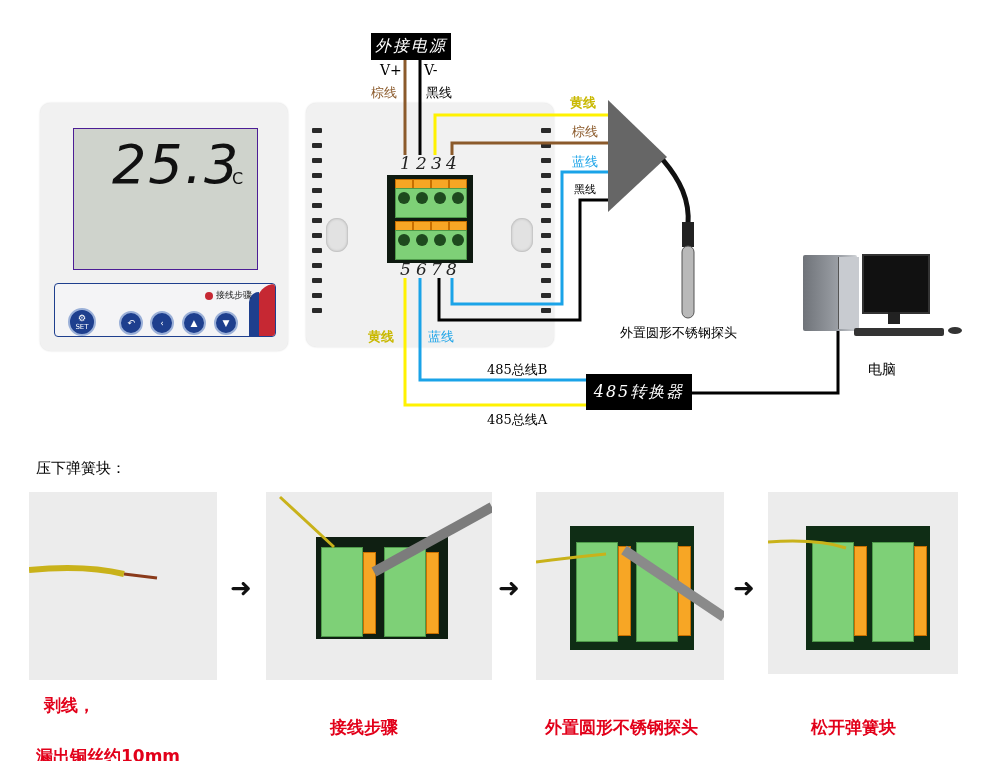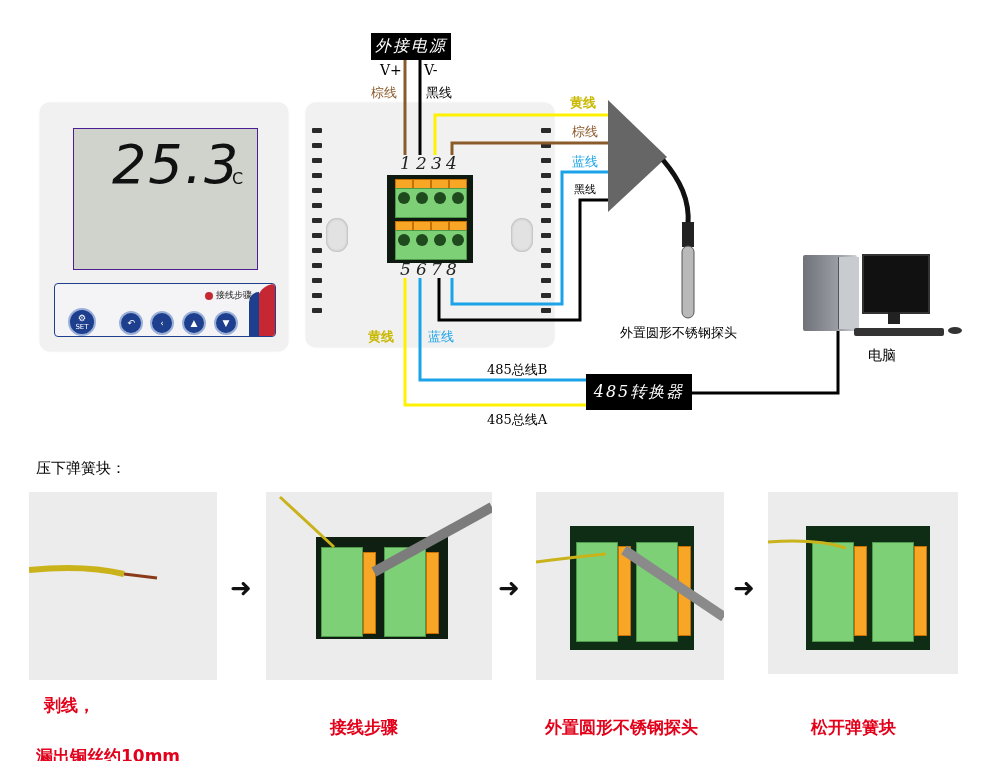--- a/index.html
+++ b/index.html
@@ -158,21 +158,21 @@
 <div class="abs blackbox serif" style="left:586px;top:374px;width:106px;height:36px;font-size:16px;">485转换器</div>
 
 <div class="abs" style="left:800px;top:250px;width:170px;height:90px;">
   <div class="abs" style="left:3px;top:5px;width:54px;height:76px;background:linear-gradient(90deg,#6f7379,#9ea2a8 70%,#cfd2d6);border-radius:2px;"></div>
   <div class="abs" style="left:38px;top:7px;width:20px;height:72px;background:#c8cbd0;border-left:1px solid #555;"></div>
   <div class="abs" style="left:62px;top:4px;width:64px;height:56px;background:#111;border:2px solid #333;"></div>
   <div class="abs" style="left:88px;top:62px;width:12px;height:12px;background:#222;"></div>
   <div class="abs" style="left:54px;top:78px;width:90px;height:8px;background:#333;border-radius:2px;"></div>
   <div class="abs" style="left:148px;top:77px;width:14px;height:7px;background:#333;border-radius:50%;"></div>
 </div>
-<div class="lbl serif" style="left:868px;top:348px;font-size:14px;">电脑</div>
+<div class="lbl serif" style="left:868px;top:362px;font-size:14px;">电脑</div>
 
 <div class="lbl serif" style="left:36px;top:461px;font-size:15px;">压下弹簧块：</div>
 
 <div class="photo" style="left:29px;top:492px;width:188px;height:188px;">
   <svg width="188" height="188">
     <path d="M0,78 C40,74 70,76 95,82" stroke="#c9b21a" stroke-width="6" fill="none"></path>
     <path d="M95,82 L128,86" stroke="#8a3a1a" stroke-width="3" fill="none"></path>
   </svg>
 </div>
 <div class="arrow" style="left:230px;top:573px;">➜</div>

